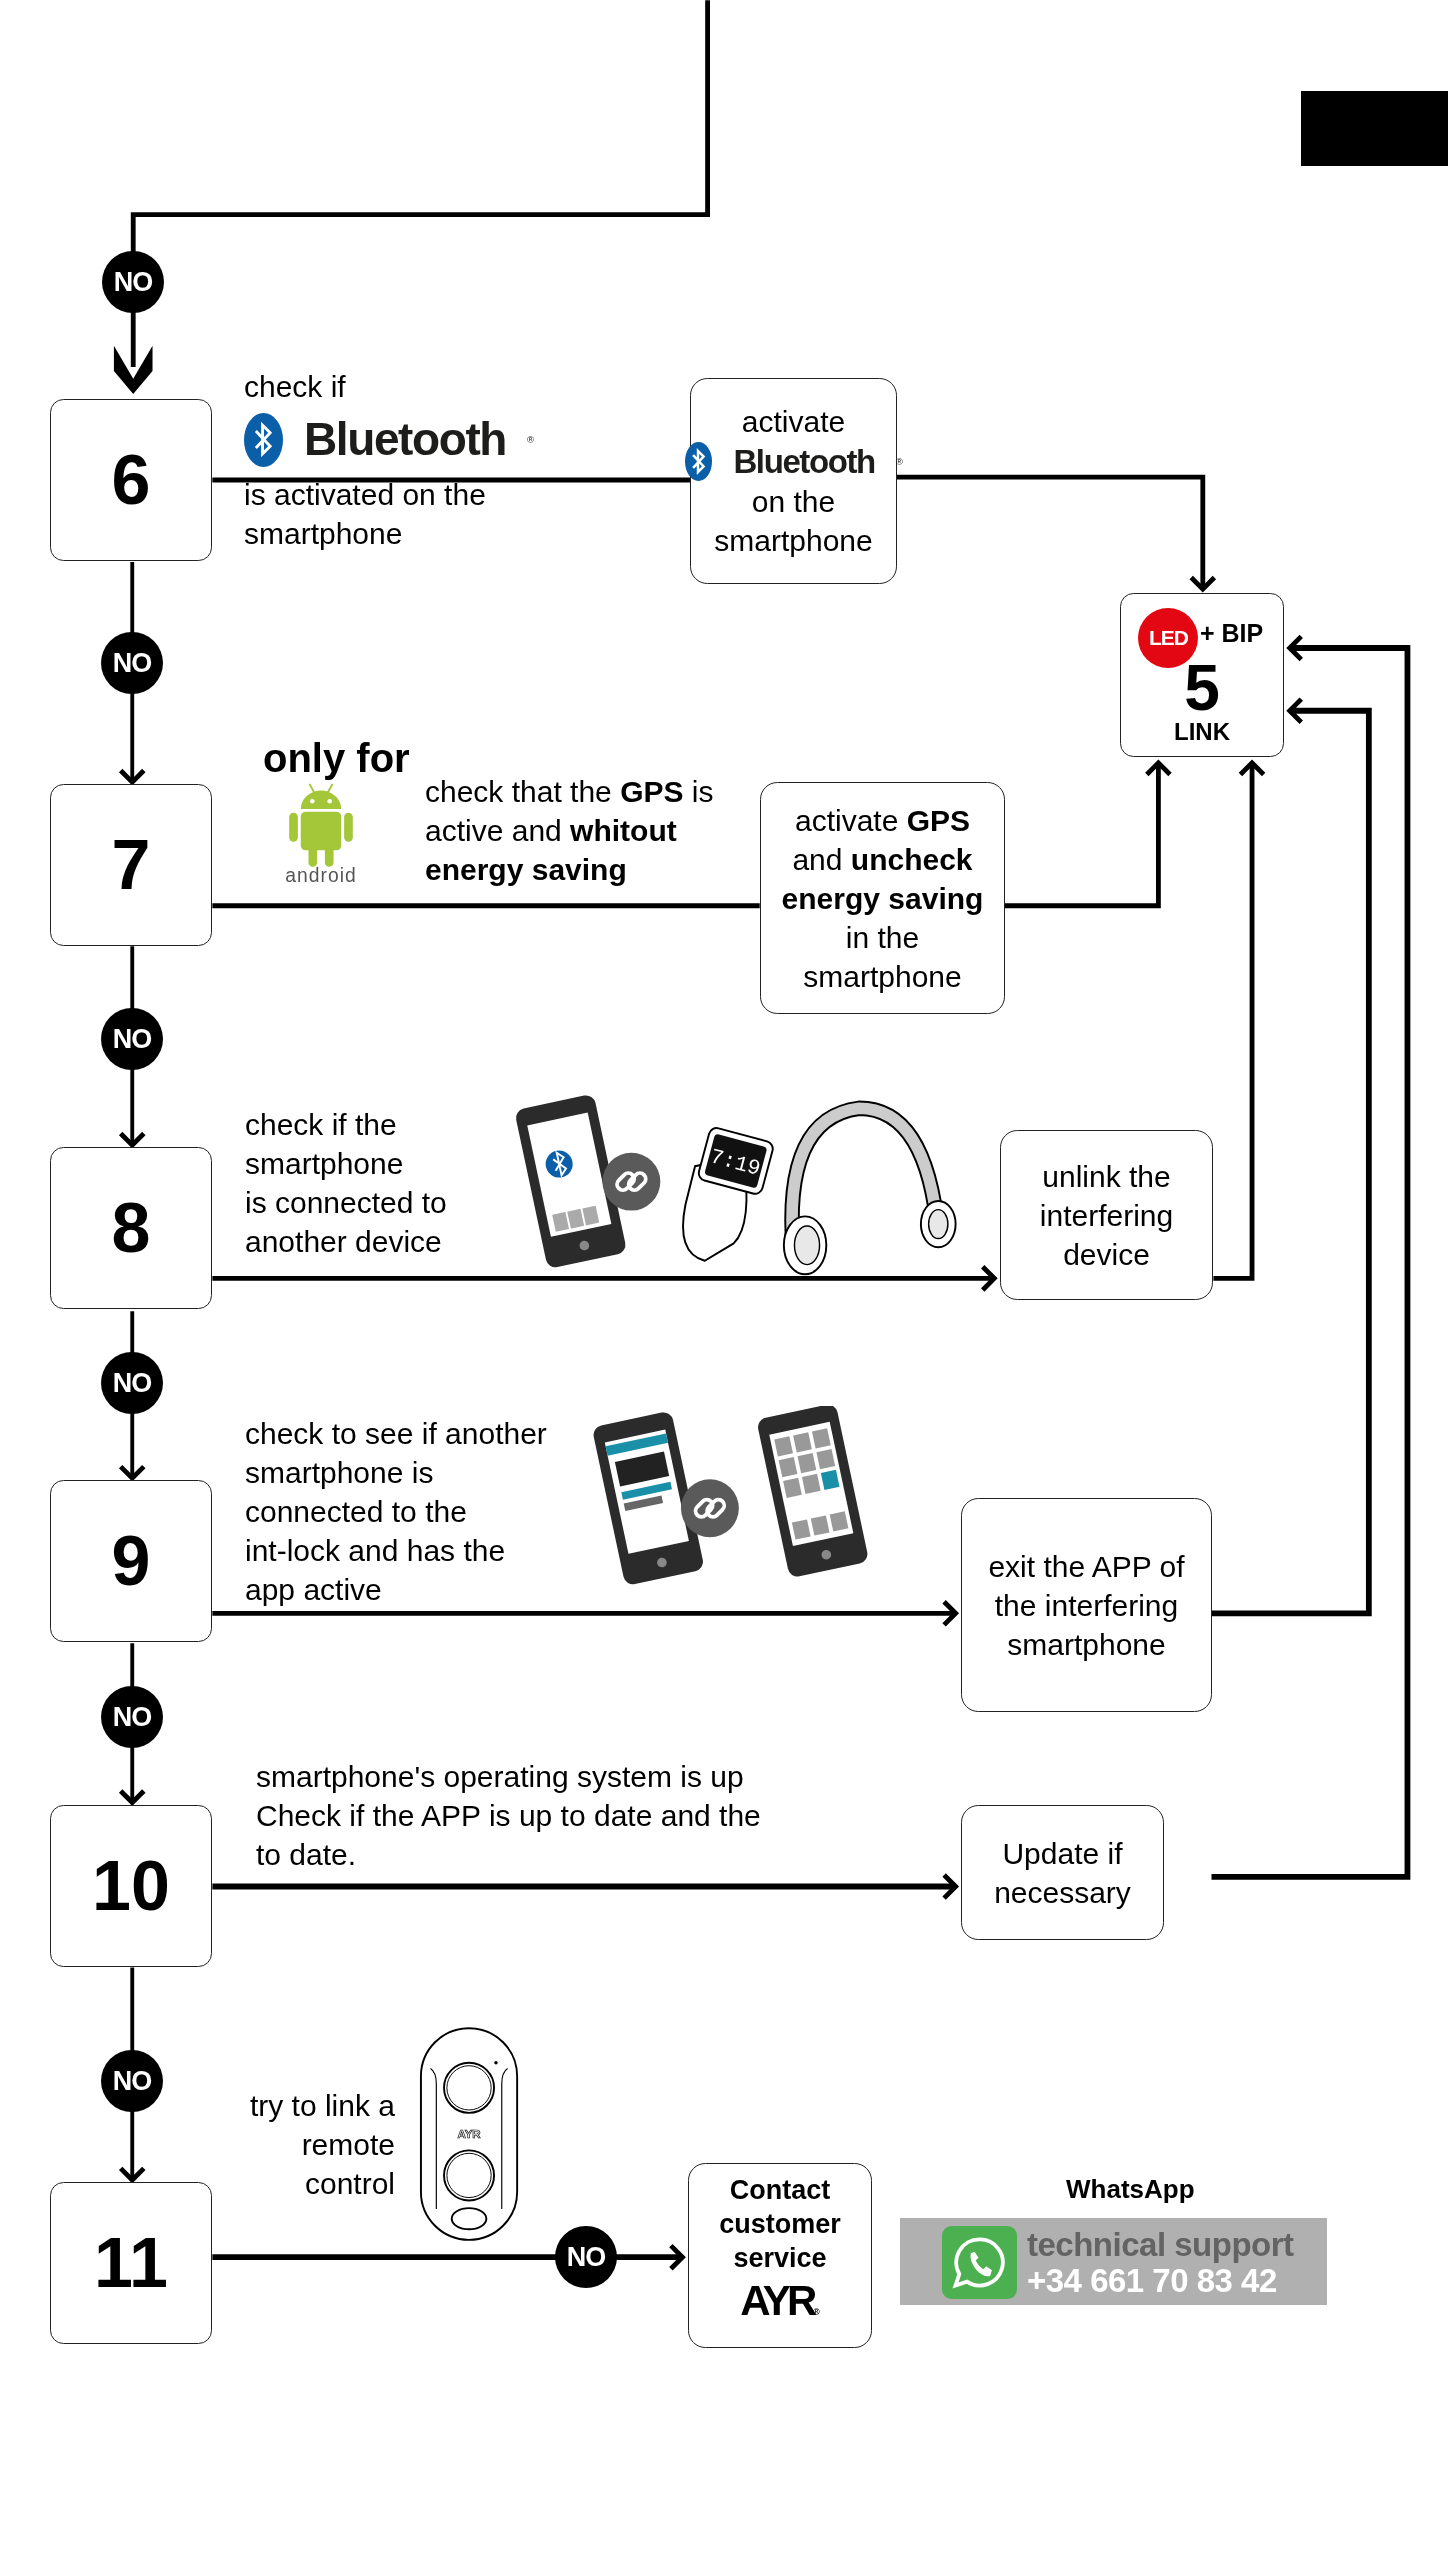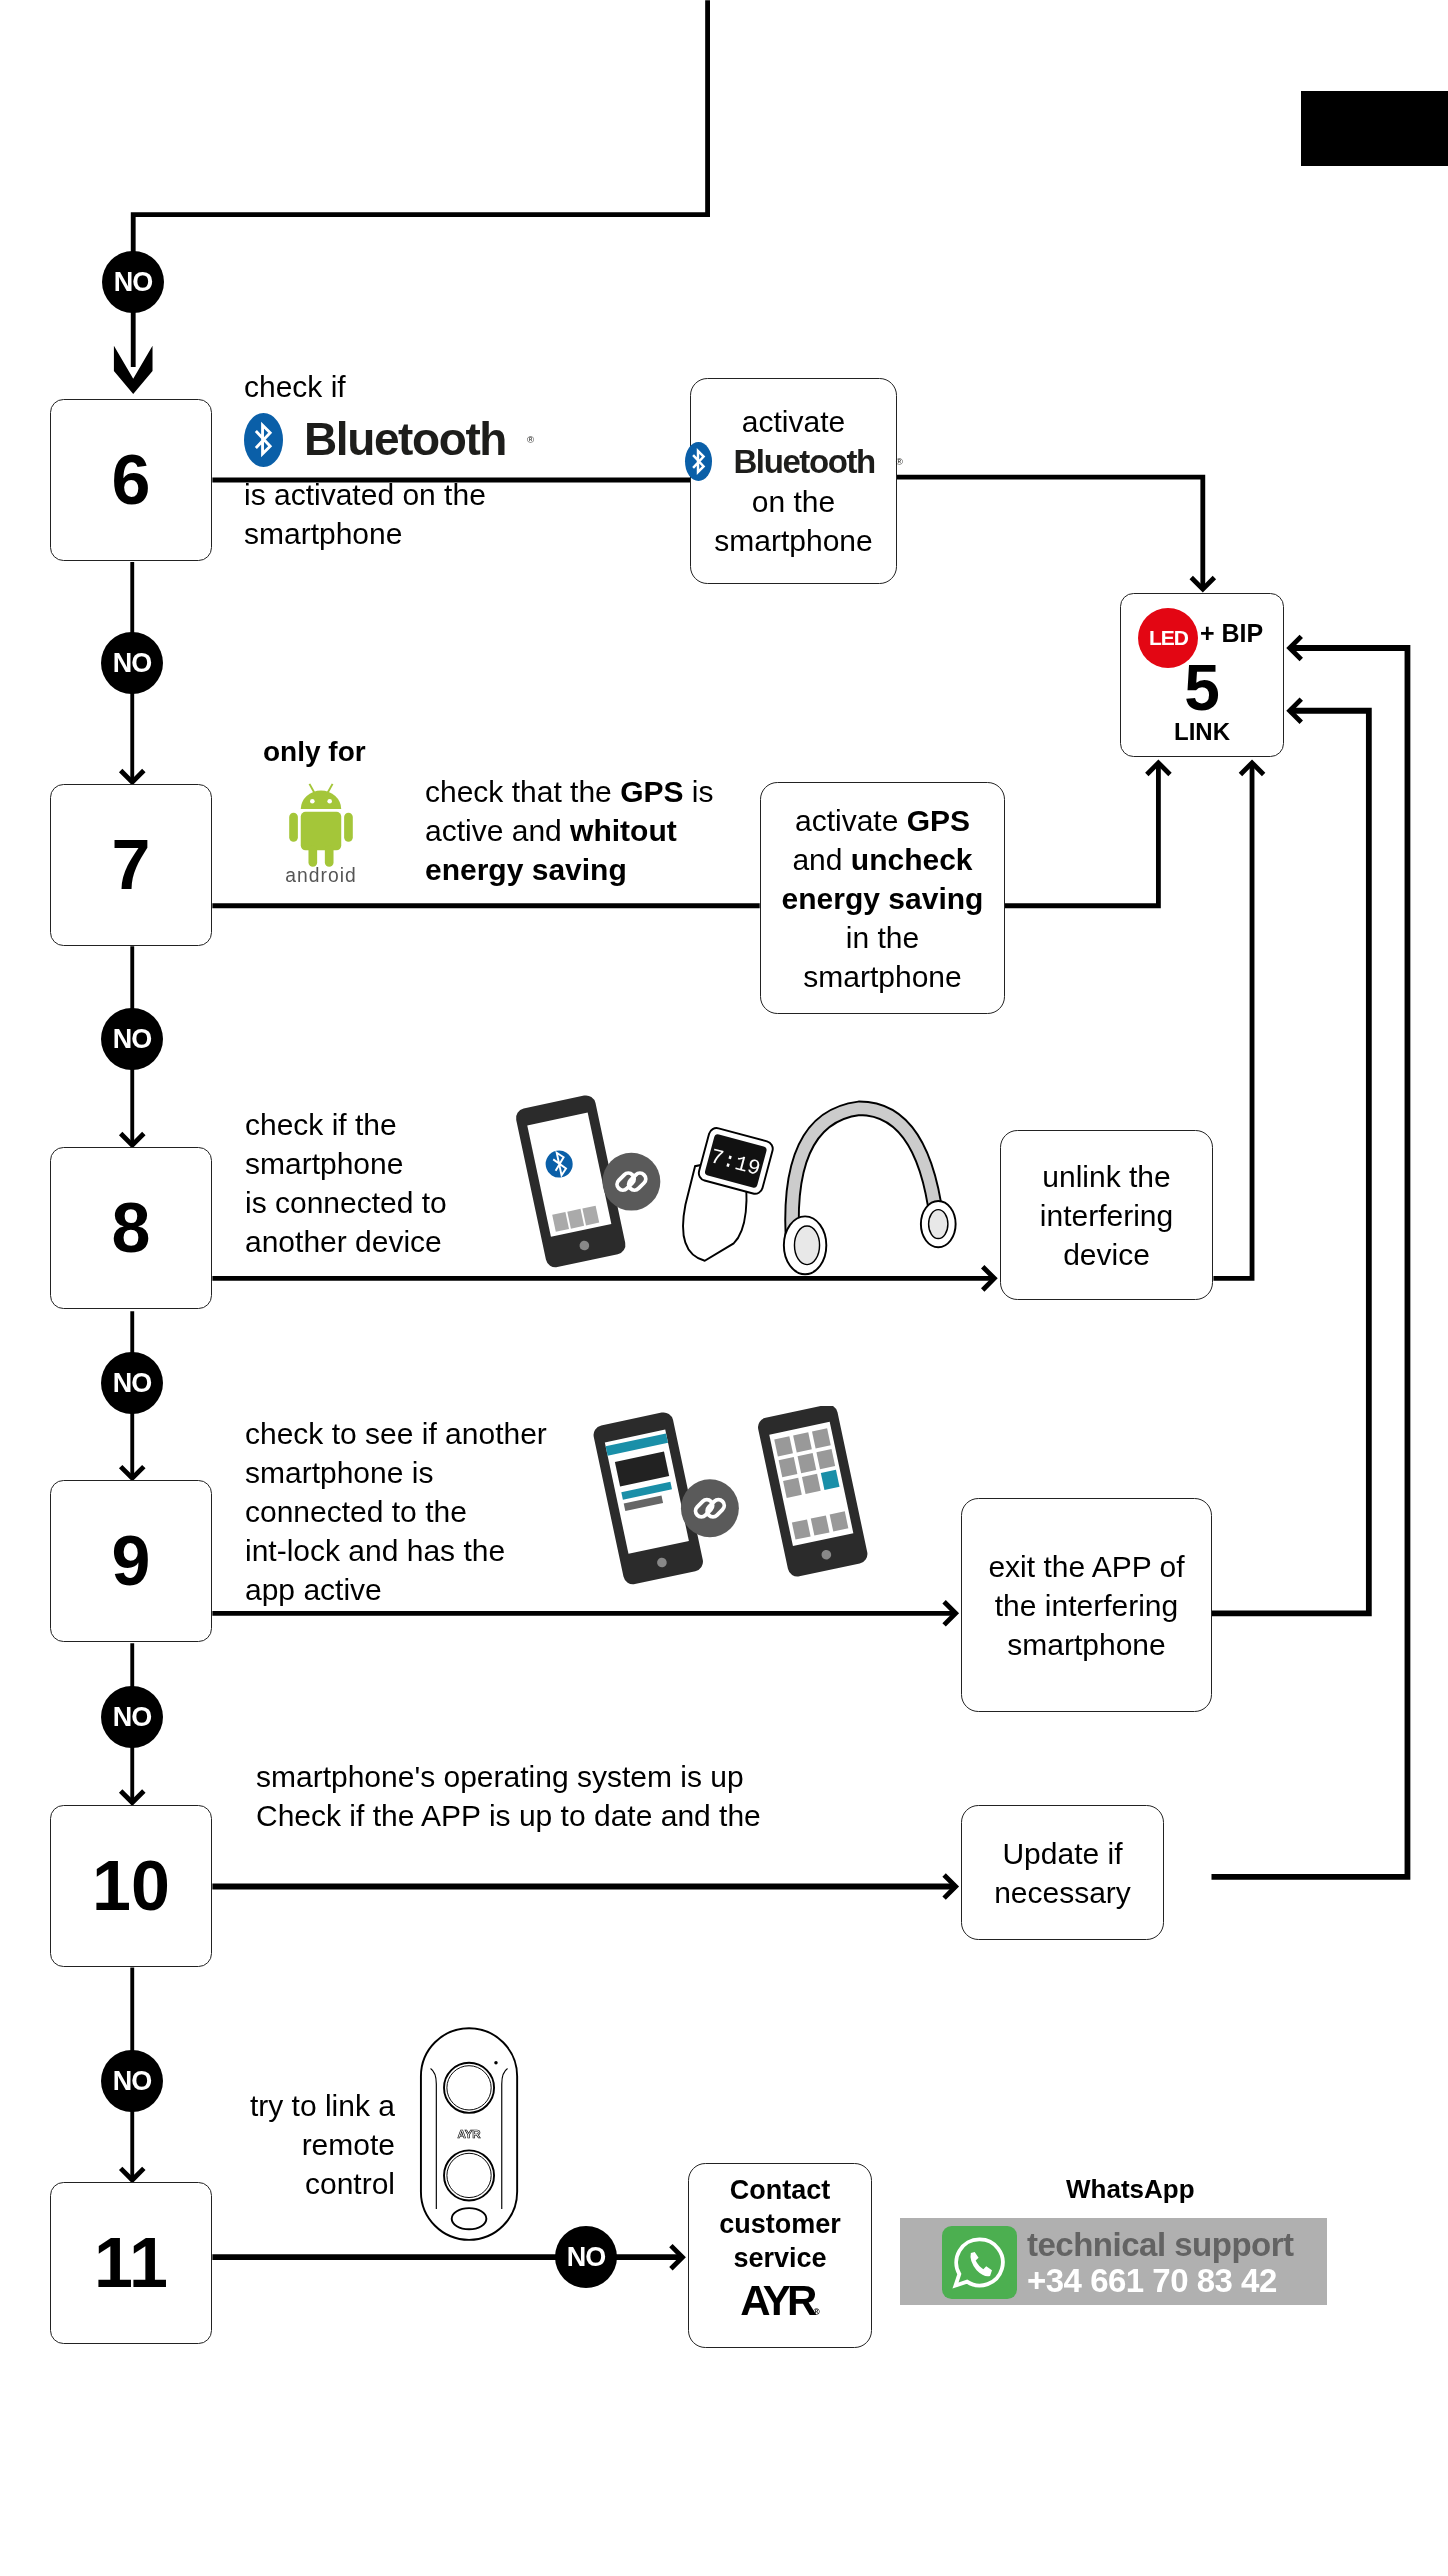--- a/index.html
+++ b/index.html
@@ -155,21 +155,21 @@
 
 <div class="link-box">
   <div class="led">
       <span>LED</span>
     </div>
   <div class="bip">+ BIP</div>
   <div class="five">5</div>
   <div class="linklbl">LINK</div>
 </div>
 
-<div class="abs" style="left:263px;top:736px;font-weight:bold;font-size:28px;">only for</div>
+<div class="abs" style="left:263px;top:736px;font-weight:bold;font-size:40px;">only for</div>
 <div class="abs" style="left:268px;top:780px;width:106px;height:106px;">
   <svg width="106" height="106" viewBox="0 0 110 110">
     <line x1="43" y1="4" x2="48" y2="13" stroke="#a4c639" stroke-width="2"></line>
     <line x1="67" y1="4" x2="62" y2="13" stroke="#a4c639" stroke-width="2"></line>
     <path d="M34 30 A21 19 0 0 1 76 30 Z" fill="#a4c639"></path>
     <circle cx="46" cy="22" r="2.4" fill="#fff"></circle>
       <circle cx="64" cy="22" r="2.4" fill="#fff"></circle>
     <rect x="34" y="33" width="42" height="40" rx="5" fill="#a4c639"></rect>
     <rect x="22" y="34" width="9" height="30" rx="4.5" fill="#a4c639"></rect>
     <rect x="79" y="34" width="9" height="30" rx="4.5" fill="#a4c639"></rect>
@@ -282,20 +282,21 @@
 </svg>
 <div class="action-box" style="left:961px;top:1498px;width:251px;height:214px;">
   <div>exit the APP of</div>
   <div>the interfering</div>
   <div>smartphone</div>
 </div>
 
 <div class="desc" style="left:256px;top:1757px;">
   <div>smartphone's operating system is up</div>
   <div>Check if the APP is up to date and the</div>
+  <div>to date.</div>
 </div>
 <div class="action-box" style="left:961px;top:1805px;width:203px;height:135px;">
   <div>Update if</div>
   <div>necessary</div>
 </div>
 
 <div class="desc" style="left:212px;top:2086px;width:183px;text-align:right;">
   <div>try to link a</div>
   <div>remote</div>
   <div>control</div>

